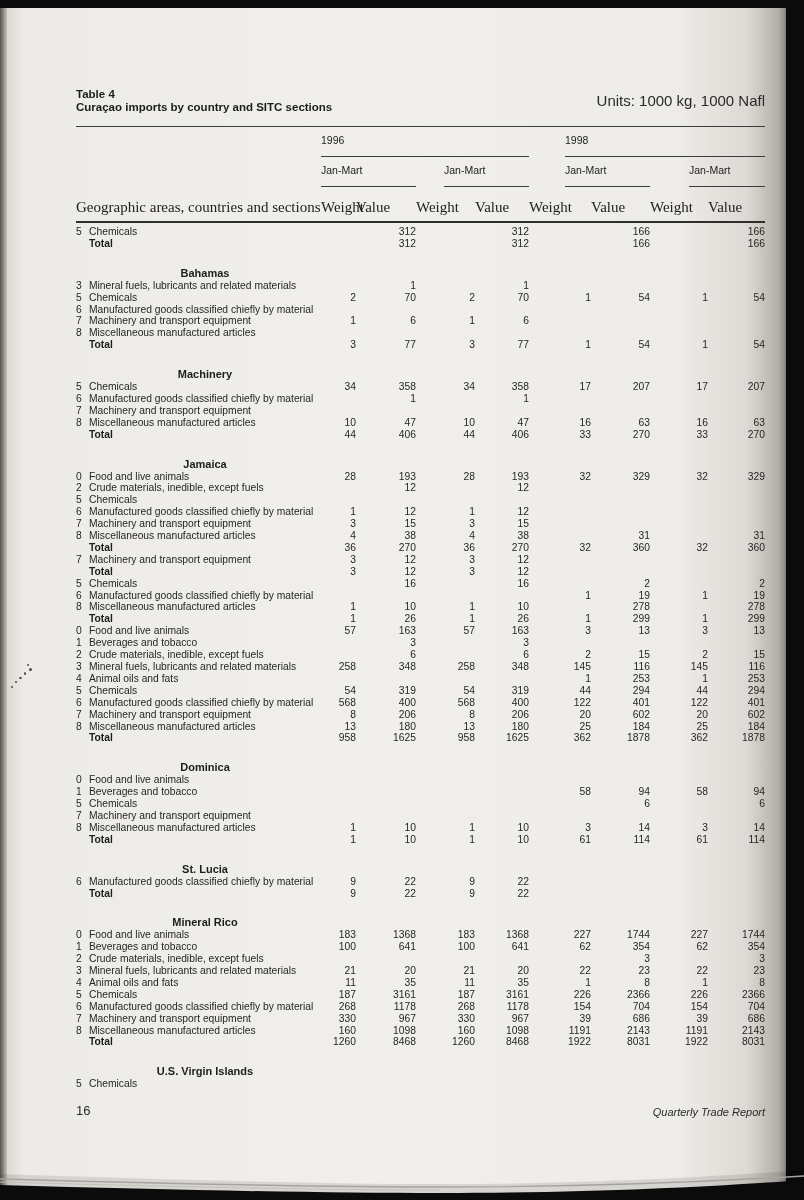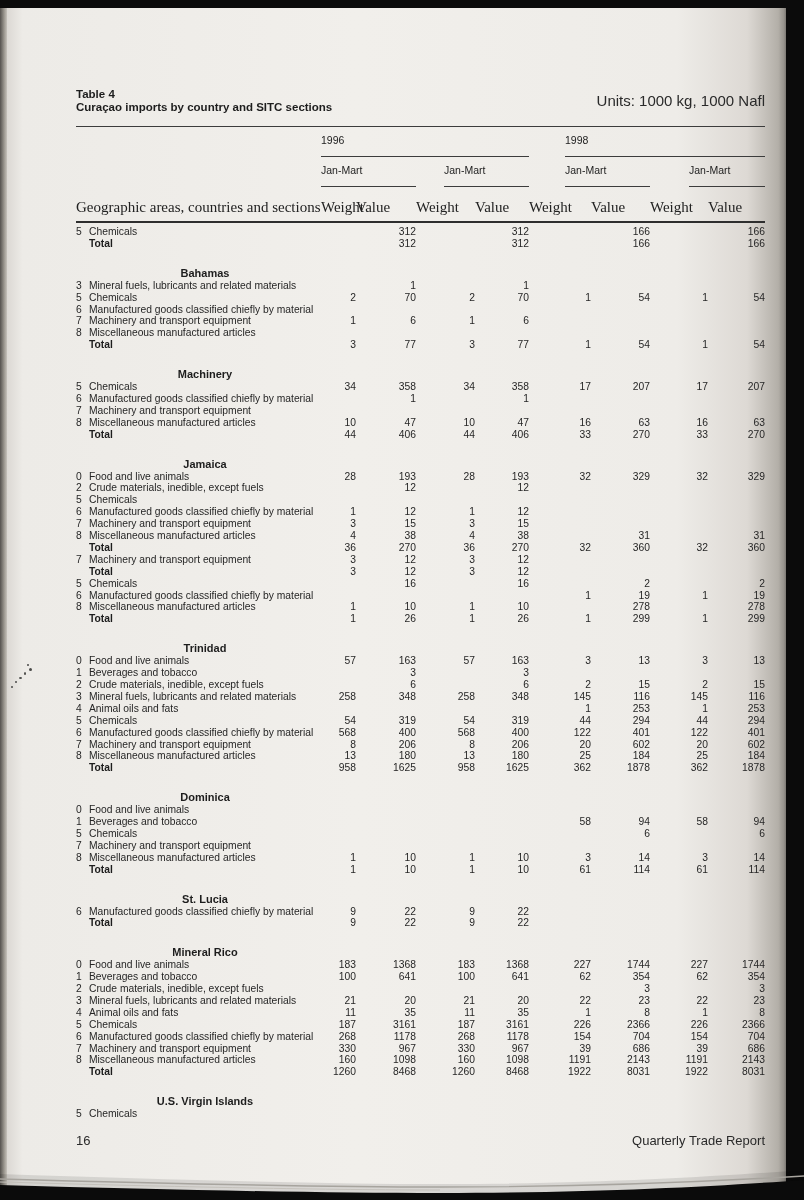--- a/index.html
+++ b/index.html
@@ -51,21 +51,21 @@
   .trow .lab{white-space:nowrap;overflow:visible;}
   .trow .code{display:inline-block;width:13px;}
   .trow .num{text-align:right;font-variant-numeric:tabular-nums;}
   .trow.bold .lab{font-weight:700;color:#1d1d1d;}
   .ghead{line-height:11.9px;font-size:11px;margin-top:18px;text-align:center;}
   .ghead .lab{padding-left:13px;font-weight:700;color:#1d1d1d;white-space:nowrap;}
 
   
   .doc-footer{display:flex;justify-content:space-between;align-items:flex-end;margin-top:13px;}
   .page-num{font-size:13px;color:#2a2a2a;}
-  .report-title{font-size:13px;color:#2a2a2a;}
+  .report-title{font-size:11px;font-style:italic;color:#2a2a2a;}
 
   
   .speck{position:absolute;background:#4a4a48;border-radius:50%;z-index:3;}
 </style>
 </head>
 <body>
 
 <div class="scan">
   <div class="paper">
 
@@ -434,23 +434,20 @@
     <div class="num">1</div>
     <div class="num">26</div>
     <div class="num">1</div>
     <div class="num">26</div>
     <div class="num">1</div>
     <div class="num">299</div>
     <div class="num">1</div>
     <div class="num">299</div>
   </div>
 
-  <div class="row ghead">
-    <div class="lab">Trinidad</div>
-  </div>
 
   <div class="row trow">
     <div class="lab"><span class="code">0</span><span class="txt">Food and live animals</span></div>
     <div class="num">57</div>
     <div class="num">163</div>
     <div class="num">57</div>
     <div class="num">163</div>
     <div class="num">3</div>
     <div class="num">13</div>
     <div class="num">3</div>

